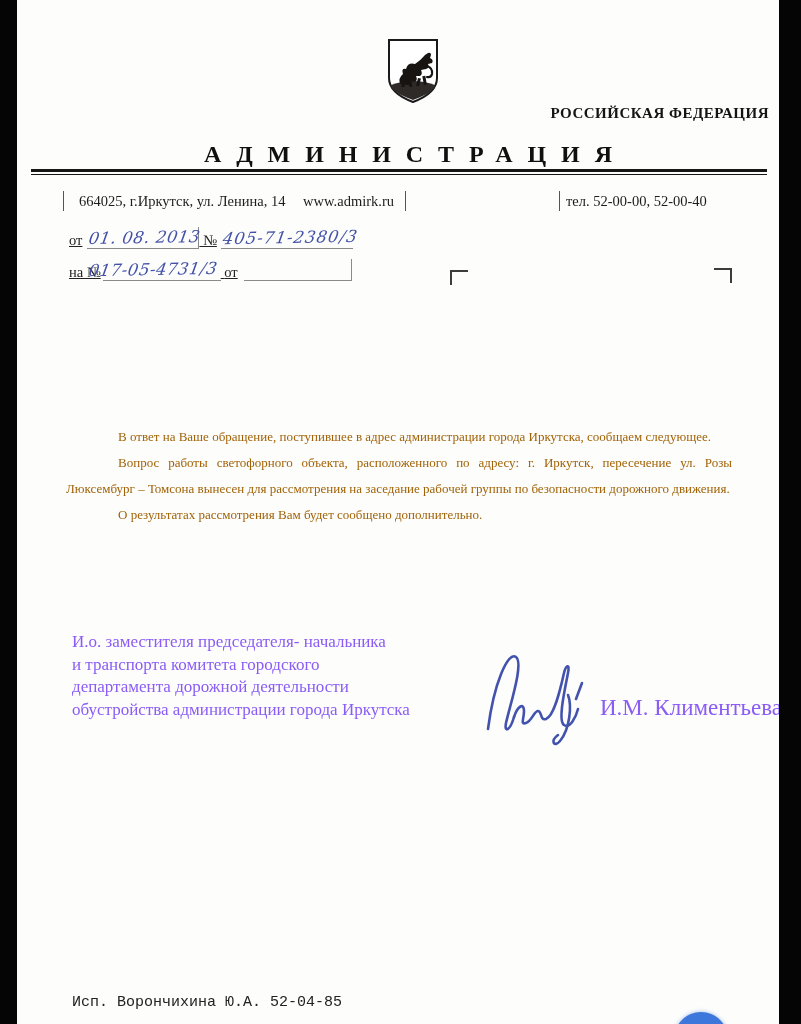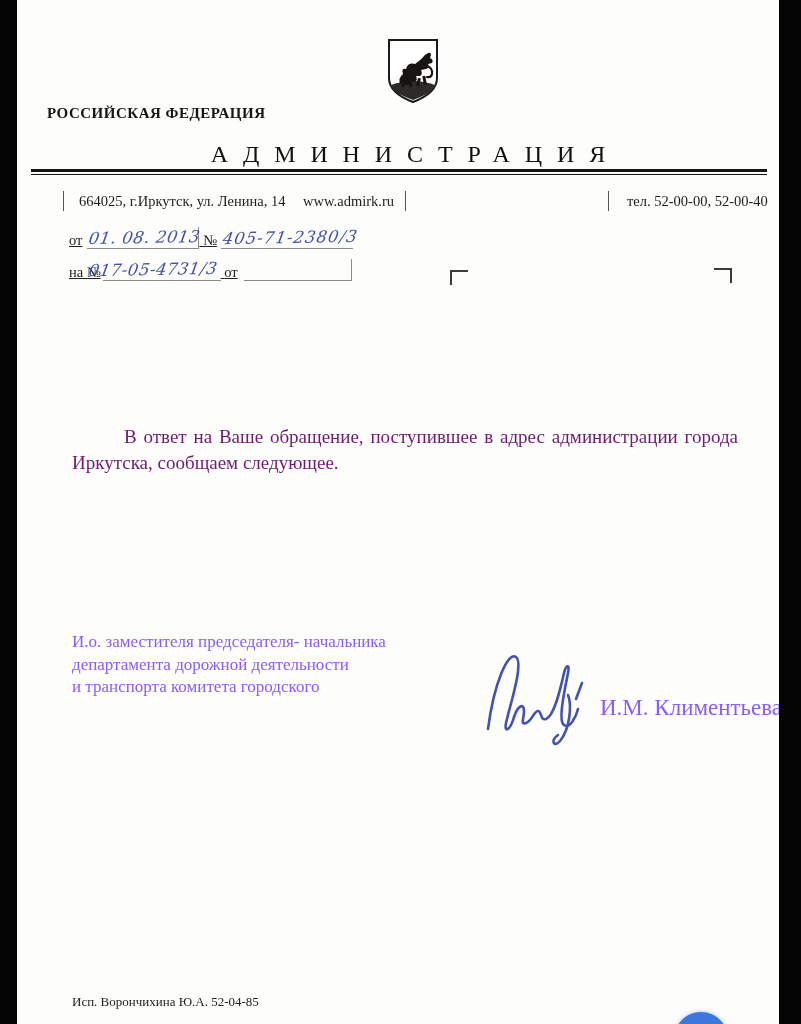--- a/index.html
+++ b/index.html
@@ -9,37 +9,37 @@
   .screen { position: relative; width: 801px; height: 1024px; background: #000; overflow: hidden; }
   .bar { position: absolute; top: 0; bottom: 0; background: #050505; }
   .bar-left  { left: 0; width: 17px; }
   .bar-right { right: 0; width: 22px; }
 
   .page { position: absolute; left: 17px; top: 0; width: 762px; height: 1024px;
           background: #fdfdfc; overflow: hidden; color: #1c1c1c; }
 
   
   .crest { position: absolute; left: 370px; top: 38px; width: 52px; height: 66px; }
-  .hdr-line { position: absolute; left: 30px; right: 10px; text-align: left;
+  .hdr-line { position: absolute; left: 30px; right: 10px; text-align: right;
               font-weight: bold; font-size: 15px; letter-spacing: 0.5px; color: #141414; }
   .country { top: 105px; }
   .city    { top: 123px; }
   .admin-title { position: absolute; left: 30px; right: 10px; top: 141px; text-align: center;
-                 font-weight: normal; font-size: 24px; letter-spacing: 0.62em; text-indent: 0.62em;
+                 font-weight: bold; font-size: 24px; letter-spacing: 0.62em; text-indent: 0.62em;
                  color: #101010; }
   .double-rule { position: absolute; left: 14px; width: 736px; top: 169px; height: 6px;
                  border-top: 3px solid #161616; border-bottom: 1px solid #161616; }
 
   .contact-row { position: absolute; left: 0; right: 0; top: 191px; height: 22px; font-size: 14.5px; }
   .contact-left { position: absolute; left: 46px; top: 0; border-left: 1px solid #555;
                   padding-left: 15px; height: 20px; line-height: 20px; white-space: nowrap; }
   .contact-web { margin-left: 14px; }
   .mid-tick { position: absolute; left: 388px; top: 0; height: 20px; border-left: 1px solid #555; }
-  .contact-right { position: absolute; left: 591px; top: 0; border-left: 1px solid #555;
-                   padding-left: 18px; height: 20px; line-height: 20px; white-space: nowrap; }
+  .contact-right { position: absolute; left: 542px; top: 0; border-left: 1px solid #555;
+                   padding-left: 6px; height: 20px; line-height: 20px; white-space: nowrap; }
 
   
   .ref-block { position: absolute; left: 52px; top: 227px; font-size: 14.5px; color: #222; }
   .ref-row { height: 32px; white-space: nowrap; text-decoration: underline; }
   .u-line { display: inline-block; border-bottom: 1px solid #8a8a8a; height: 22px;
             vertical-align: bottom; position: relative; }
   .u1 { width: 112px; margin-left: 5px; border-right: 1px solid #8a8a8a; padding-right: 3px;}
   .u2 { width: 132px; margin-left: 4px; }
   .u3 { width: 118px; margin-left: 2px; }
   .u4 { width: 108px; margin-left: 6px; border-right: 1px solid #8a8a8a; }
@@ -48,32 +48,32 @@
           color: #4352a8; letter-spacing: 0.5px; transform: skewX(-10deg) rotate(-1deg); }
   .hand-wide { letter-spacing: 1px; }
 
   
   .addr-zone { position: absolute; left: 433px; top: 262px; width: 282px; height: 120px; }
   .corner { position: absolute; width: 18px; height: 15px; }
   .corner-l { left: 0; top: 8px; border-left: 2px solid #3c3c3c; border-top: 2px solid #3c3c3c; }
   .corner-r { right: 0; top: 6px; border-right: 2px solid #3c3c3c; border-top: 2px solid #3c3c3c; }
 
   
-  .body-text { position: absolute; left: 55px; top: 424px; width: 666px;
-               font-size: 19px; line-height: 26px; color: #701a75; text-align: justify; }
+  .body-text { position: absolute; left: 49px; top: 424px; width: 666px;
+               font-size: 13px; line-height: 26px; color: #a16207; text-align: justify; }
   .body-text p { text-indent: 52px; }
 
   
   .sig-block { position: absolute; left: 55px; top: 631px; width: 690px; height: 130px;
                font-size: 17px; line-height: 22.5px; color: #8b5cf6; }
   .sig-scribble { position: absolute; left: 408px; top: 12px; width: 125px; height: 112px; }
   .sig-name { position: absolute; left: 528px; top: 66px; font-size: 23px; white-space: nowrap; }
 
   
-  .executor { position: absolute; left: 55px; top: 994px; font-size: 13px; color: #222; }
+  .executor { position: absolute; left: 55px; top: 994px; font-size: 15px; color: #222; font-family: Liberation Mono, monospace; }
 
   
   .fab { position: absolute; left: 657px; top: 1012px; width: 54px; height: 54px;
          border-radius: 50%; background: #3d77db; box-shadow: 0 0 4px rgba(61,119,219,.5);
          border: none; cursor: pointer; }
 </style>
 </head>
 <body>
 
 <div class="screen">
@@ -120,26 +120,29 @@
       </div>
     </div>
 
     <div class="addr-zone">
       <div class="corner corner-l"></div>
       <div class="corner corner-r"></div>
     </div>
 
     <div class="body-text">
       <p>В ответ на Ваше обращение, поступившее в адрес администрации города Иркутска, сообщаем следующее.</p>
+      <p>Вопрос работы светофорного объекта, расположенного по адресу: г. Иркутск, пересечение ул. Розы Люксембург – Томсона вынесен для рассмотрения на заседание рабочей группы по безопасности дорожного движения.</p>
+      <p>О результатах рассмотрения Вам будет сообщено дополнительно.</p>
     </div>
 
     <div class="sig-block">
       <div>И.о. заместителя председателя- начальника</div>
+      <div>и транспорта комитета городского</div>
       <div>департамента дорожной деятельности</div>
-      <div>и транспорта комитета городского</div>
+      <div>обустройства администрации города Иркутска</div>
 
       <svg class="sig-scribble" viewBox="0 0 125 112">
         <g fill="none" stroke="#4353ad" stroke-width="2.6" stroke-linecap="round">
           <path d="M8 86 C14 40 28 8 36 14 C44 20 30 62 26 80 C24 90 30 88 34 74"></path>
           <path d="M34 74 C38 62 44 60 44 68 C44 76 40 82 46 80 C52 78 54 68 58 68 C62 68 60 78 66 76 C74 73 80 48 84 30 C86 22 90 20 88 30 C84 50 78 78 84 82 C90 86 96 74 98 66"></path>
           <path d="M88 52 C92 62 90 86 80 98 C74 105 70 98 78 92"></path>
           <path d="M102 40 L96 56"></path>
         </g>
       </svg>
       <div class="sig-name">И.М. Климентьева</div>

